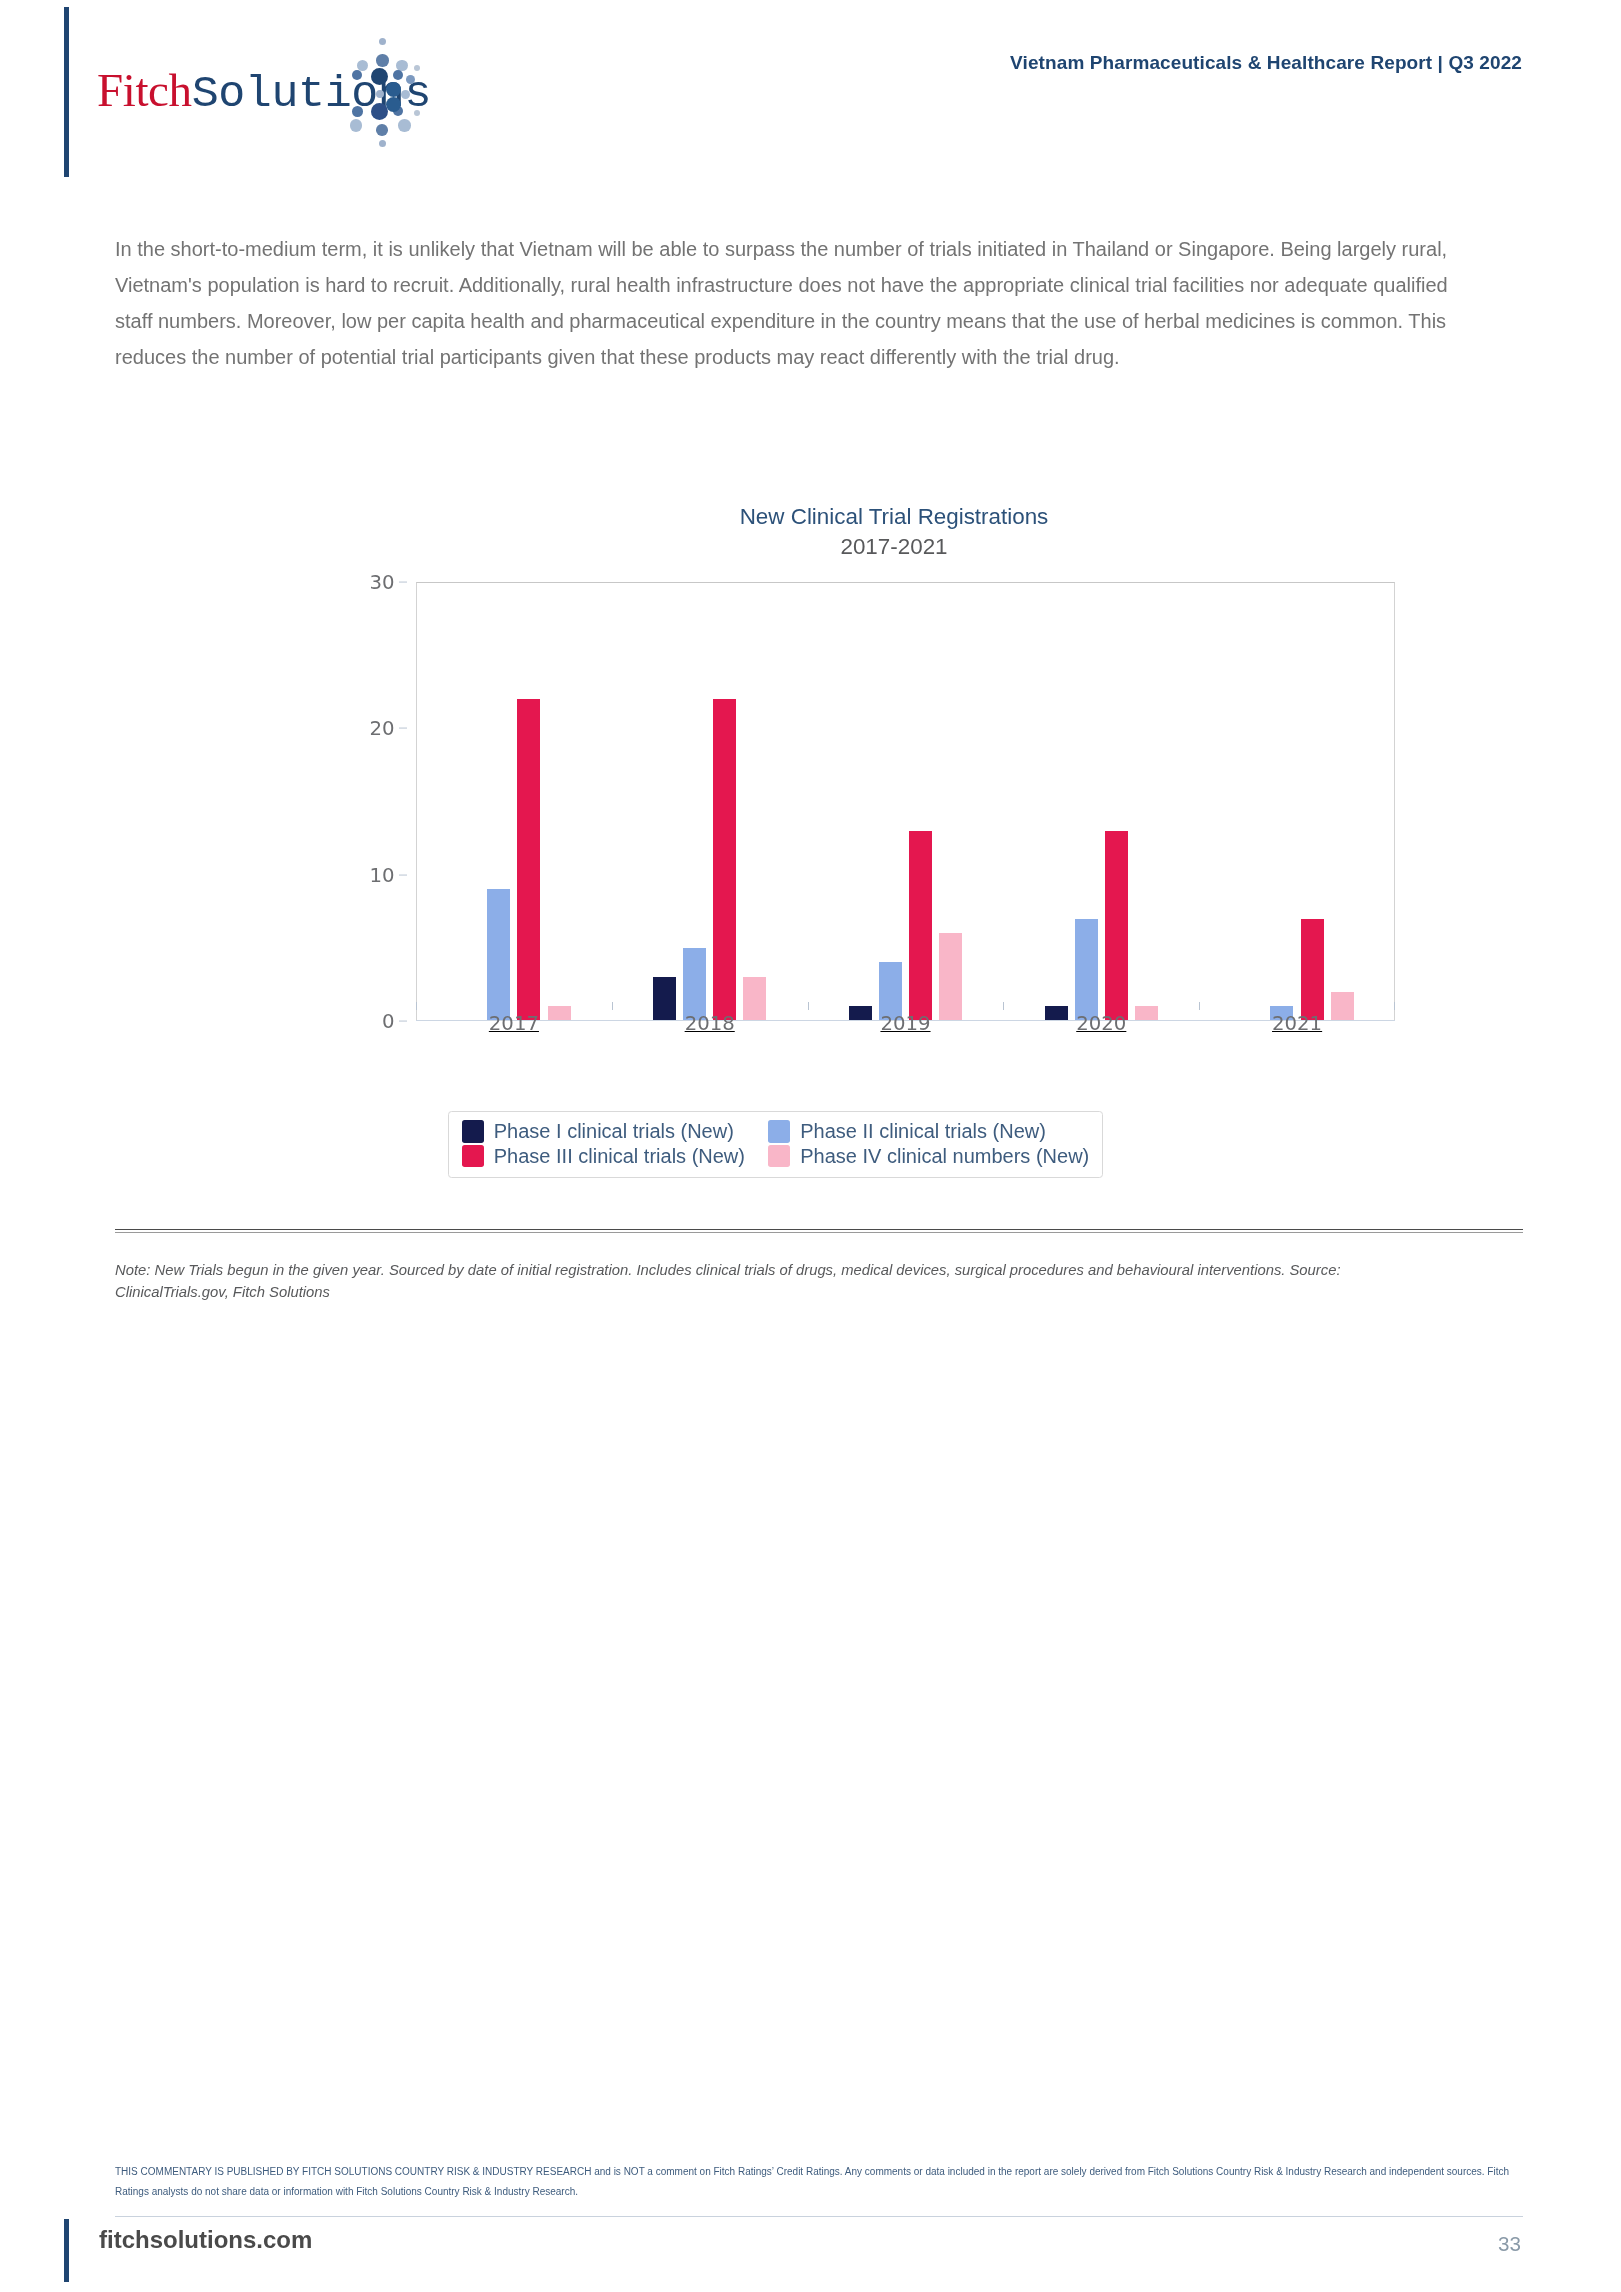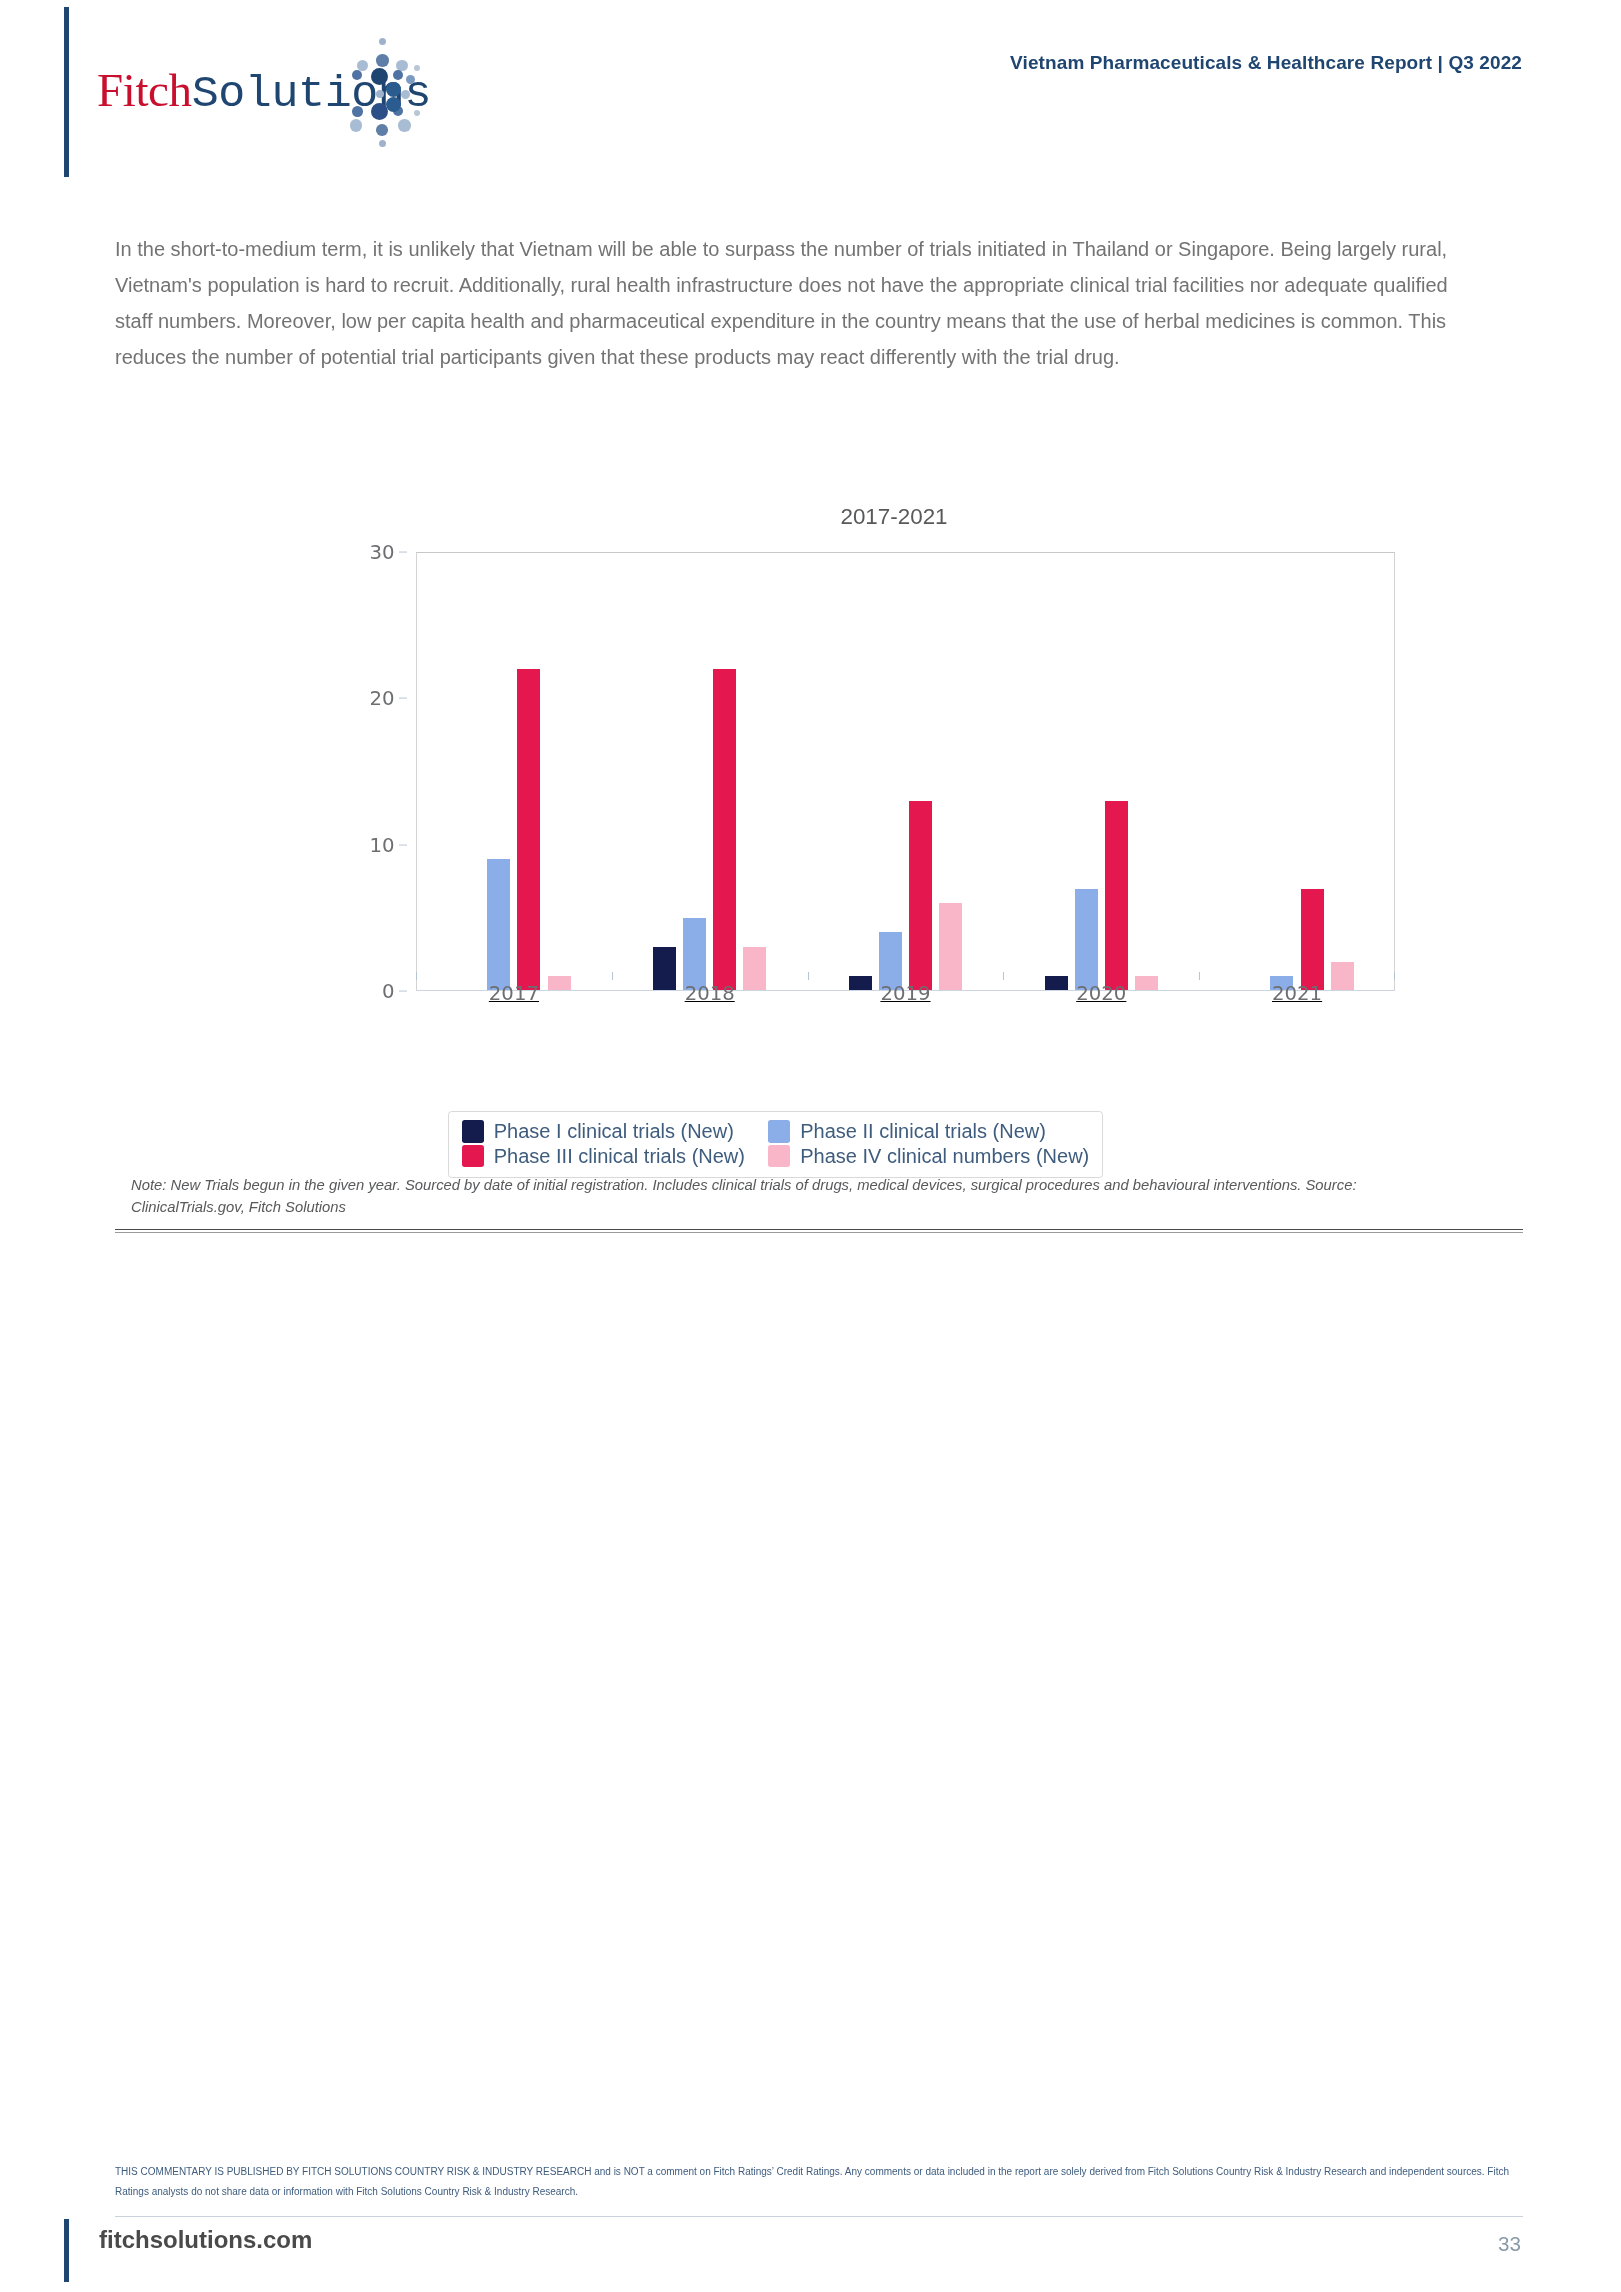--- a/index.html
+++ b/index.html
@@ -260,27 +260,26 @@
     left: 115px;
     top: 1229px;
     width: 1408px;
     border-top: 0.9px solid #4a4a4a;
     border-bottom: 0.9px solid #9a9a9a;
     height: 1.8px;
   }
   .note {
     position: absolute;
     left: 115px;
-    top: 1174px;
+    top: 1259px;
     width: 1308px;
     font-size: 14.8px;
     line-height: 22.4px;
     font-style: italic;
     color: #58595b;
-    margin-left: 16px;
   }
 
   
   .disclaimer {
     position: absolute;
     left: 115px;
     top: 2162px;
     width: 1408px;
     font-size: 10px;
     line-height: 19.7px;
@@ -345,20 +344,21 @@
         <span class="dot" style="left:39px;top:86px;width:11.6px;height:11.6px;background:#5f7fa8;"></span>
         <span class="dot" style="left:42px;top:102px;width:7.2px;height:7.2px;background:#9fb2cc;"></span>
       </div>
     </div>
     <div class="header-title">Vietnam Pharmaceuticals &amp; Healthcare Report | Q3 2022</div>
   </div>
 
   <div class="body-copy">In the short-to-medium term, it is unlikely that Vietnam will be able to surpass the number of trials initiated in Thailand or Singapore. Being largely rural, Vietnam's population is hard to recruit. Additionally, rural health infrastructure does not have the appropriate clinical trial facilities nor adequate qualified staff numbers. Moreover, low per capita health and pharmaceutical expenditure in the country means that the use of herbal medicines is common. This reduces the number of potential trial participants given that these products may react differently with the trial drug.</div>
 
   <div class="chart-wrap">
+    <div class="chart-title">New Clinical Trial Registrations</div>
     <div class="chart-subtitle">2017-2021</div>
 
     <div class="plot-outer">
       <div class="y-axis" id="y-axis">
           <span class="y-tick" style="top: 439px;">0</span>
           <span class="y-tick-mark" style="top: 439px;"></span>
           <span class="y-tick" style="top: 293px;">10</span>
           <span class="y-tick-mark" style="top: 293px;"></span>
           <span class="y-tick" style="top: 146px;">20</span>
           <span class="y-tick-mark" style="top: 146px;"></span>

